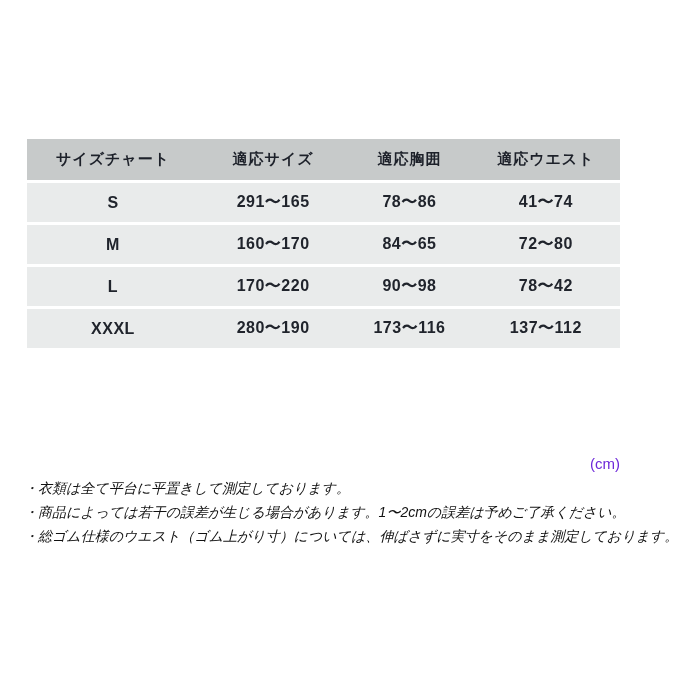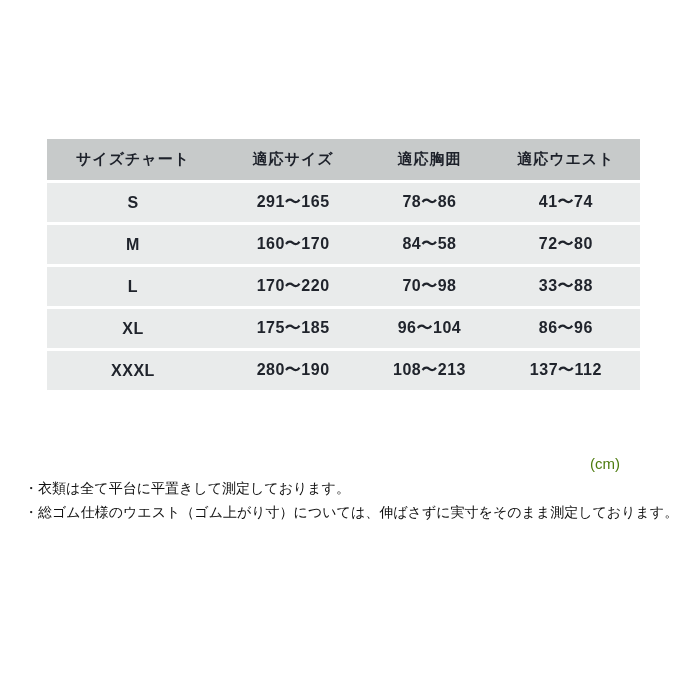--- a/index.html
+++ b/index.html
@@ -19,21 +19,20 @@
     position: absolute;
     left: 27px;
     top: 136px;
     width: 593px;
   }
   table.size-table {
     width: 100%;
     border-collapse: separate;
     border-spacing: 0 3px;
     table-layout: fixed;
-    margin-left: 20px;
   }
   table.size-table col.c1 { width: 29%; }
   table.size-table col.c2 { width: 25%; }
   table.size-table col.c3 { width: 21%; }
   table.size-table col.c4 { width: 25%; }
   table.size-table th {
     background: #c7caca;
     height: 41px;
     font-size: 15px;
     font-weight: bold;
@@ -54,27 +53,28 @@
     padding: 0;
     letter-spacing: 0.5px;
   }
   .unit-note {
     position: absolute;
     left: 27px;
     top: 455px;
     width: 593px;
     text-align: right;
     font-size: 15px;
-    color: #4d7c0f;
+    color: #6d28d9;
   }
   .footnotes {
     position: absolute;
     left: 24px;
     top: 476px;
     width: 650px;
+    font-style: italic;
   }
   .footnote-line {
     font-size: 14px;
     line-height: 24px;
     color: #111111;
     white-space: nowrap;
   }
 </style>
 </head>
 <body>
@@ -100,45 +100,40 @@
       <tbody>
         <tr>
           <td>S</td>
           <td>291〜165</td>
           <td>78〜86</td>
           <td>41〜74</td>
         </tr>
         <tr>
           <td>M</td>
           <td>160〜170</td>
-          <td>84〜58</td>
+          <td>84〜65</td>
           <td>72〜80</td>
         </tr>
         <tr>
           <td>L</td>
           <td>170〜220</td>
-          <td>70〜98</td>
-          <td>33〜88</td>
-        </tr>
-        <tr>
-          <td>XL</td>
-          <td>175〜185</td>
-          <td>96〜104</td>
-          <td>86〜96</td>
+          <td>90〜98</td>
+          <td>78〜42</td>
         </tr>
         <tr>
           <td>XXXL</td>
           <td>280〜190</td>
-          <td>108〜213</td>
+          <td>173〜116</td>
           <td>137〜112</td>
         </tr>
       </tbody>
     </table>
   </div>
 
   <div class="unit-note">(cm)</div>
 
   <div class="footnotes">
     <div class="footnote-line">・衣類は全て平台に平置きして測定しております。</div>
+    <div class="footnote-line">・商品によっては若干の誤差が生じる場合があります。1〜2cmの誤差は予めご了承ください。</div>
     <div class="footnote-line">・総ゴム仕様のウエスト（ゴム上がり寸）については、伸ばさずに実寸をそのまま測定しております。</div>
   </div>
 
 </div>
 
 </body></html>

